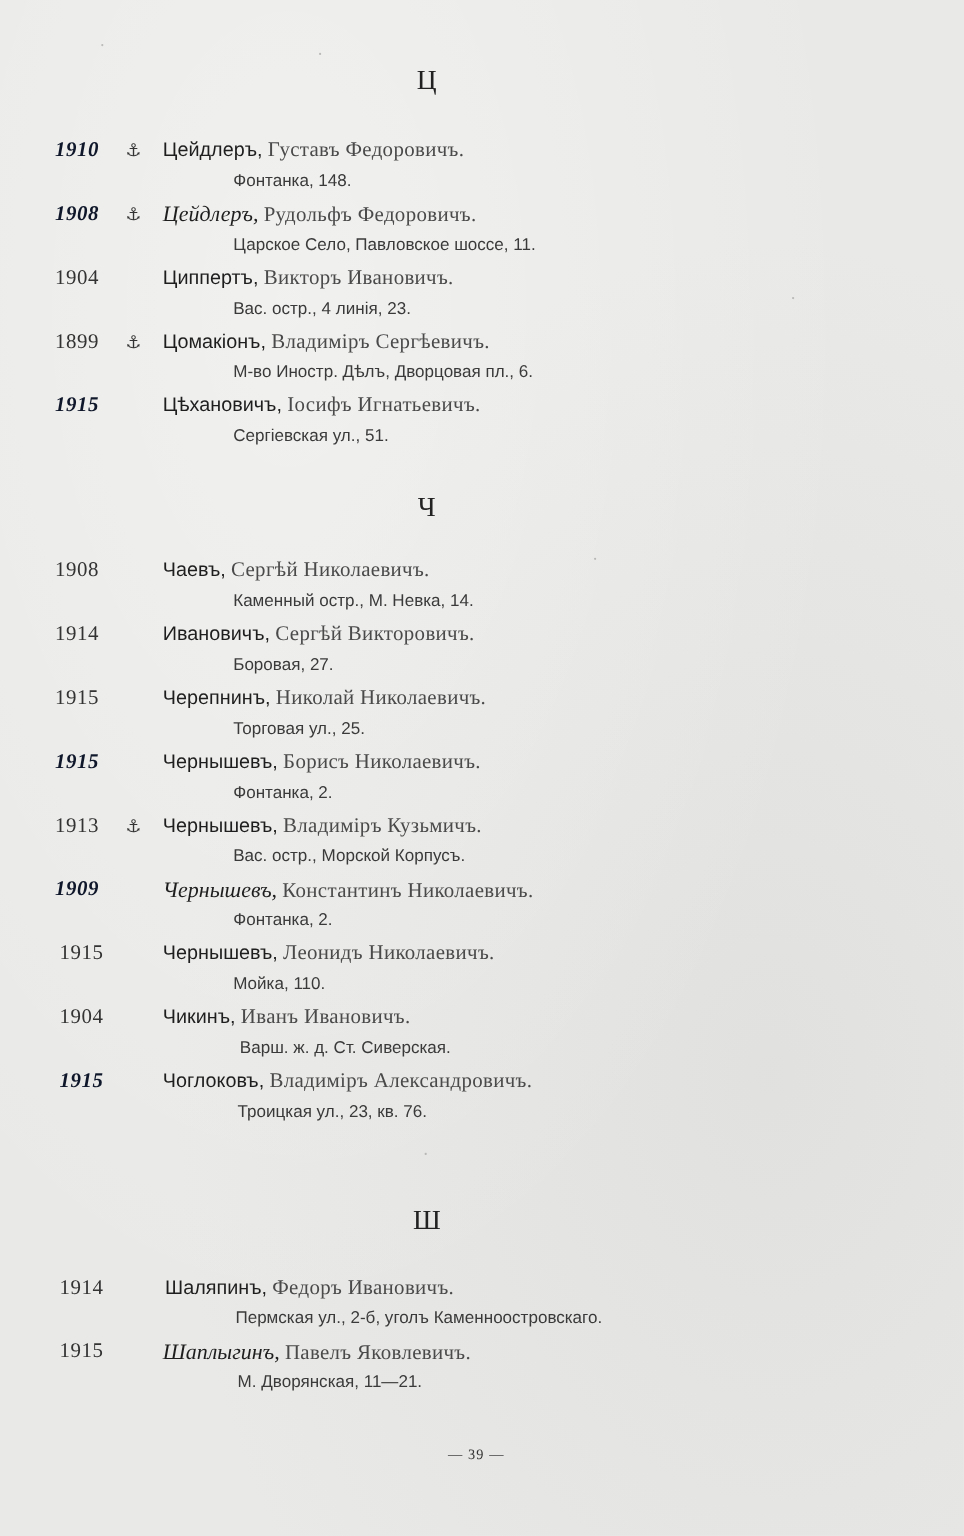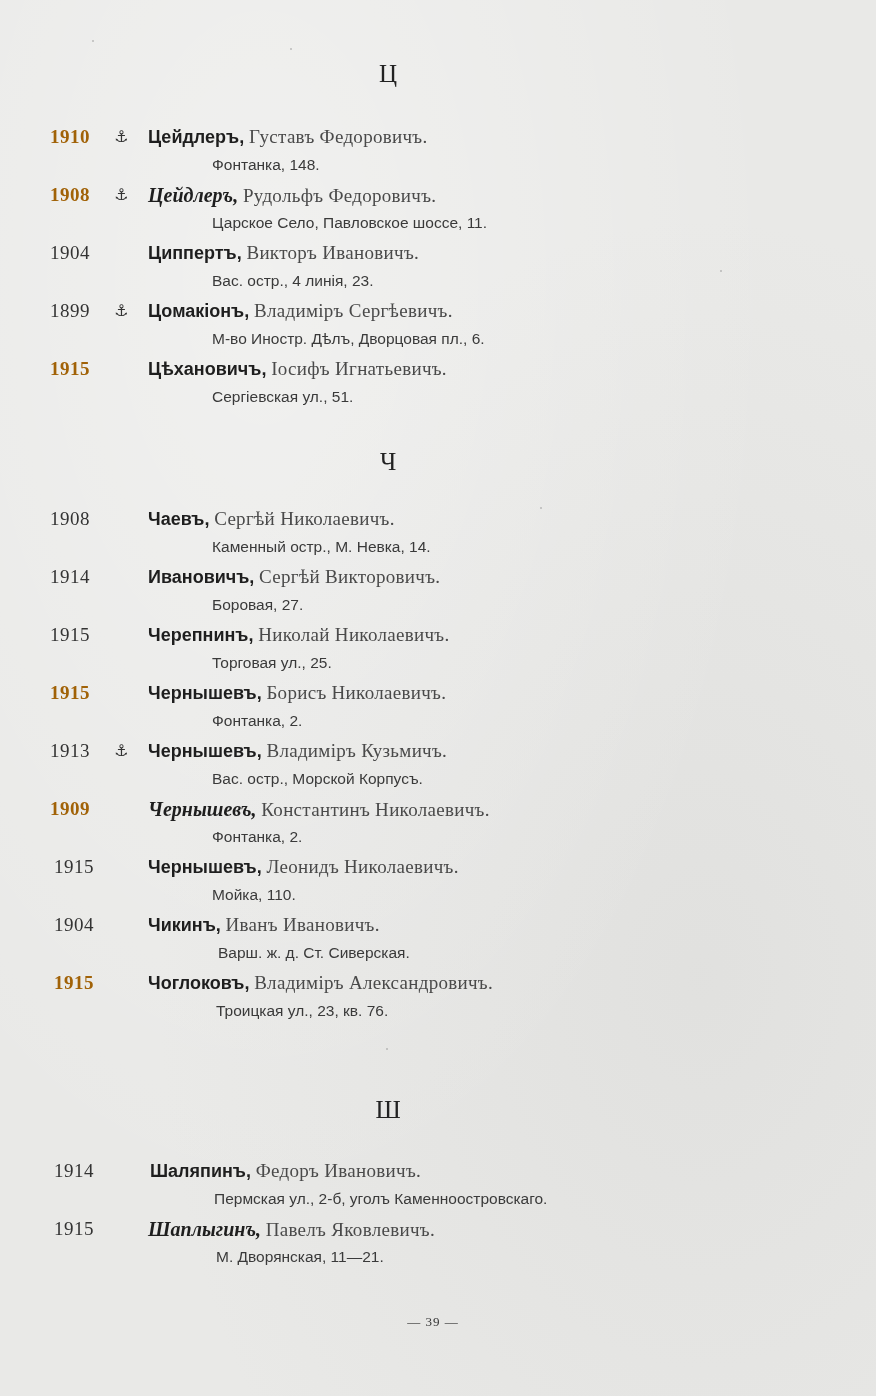--- a/index.html
+++ b/index.html
@@ -40,40 +40,41 @@
     .entry .year {
       position: absolute;
       left: 50px;
       top: 0;
       font-size: 19px;
       letter-spacing: 0.5px;
       color: #333;
     }
     .entry .year.bold {
       font-weight: bold;
-      color: #a16207;
+      color: #0f172a;
+      font-style: italic;
     }
     .entry .anchor {
       position: absolute;
       left: 114px;
       top: 1px;
       font-family: "DejaVu Sans", sans-serif;
       font-size: 16px;
       color: #333;
     }
     .entry .name-line {
       position: absolute;
       left: 148px;
       top: 0;
       white-space: nowrap;
       font-size: 19px;
     }
     .entry .surname {
       font-family: "Liberation Sans", "DejaVu Sans", sans-serif;
-      font-weight: bold;
+      font-weight: normal;
       font-size: 18px;
       color: #1e1e1e;
     }
     .entry .surname.italic {
       font-family: "Liberation Serif", "DejaVu Serif", serif;
       font-style: italic;
       font-size: 20px;
     }
     .entry .given {
       color: #4a4a4a;

